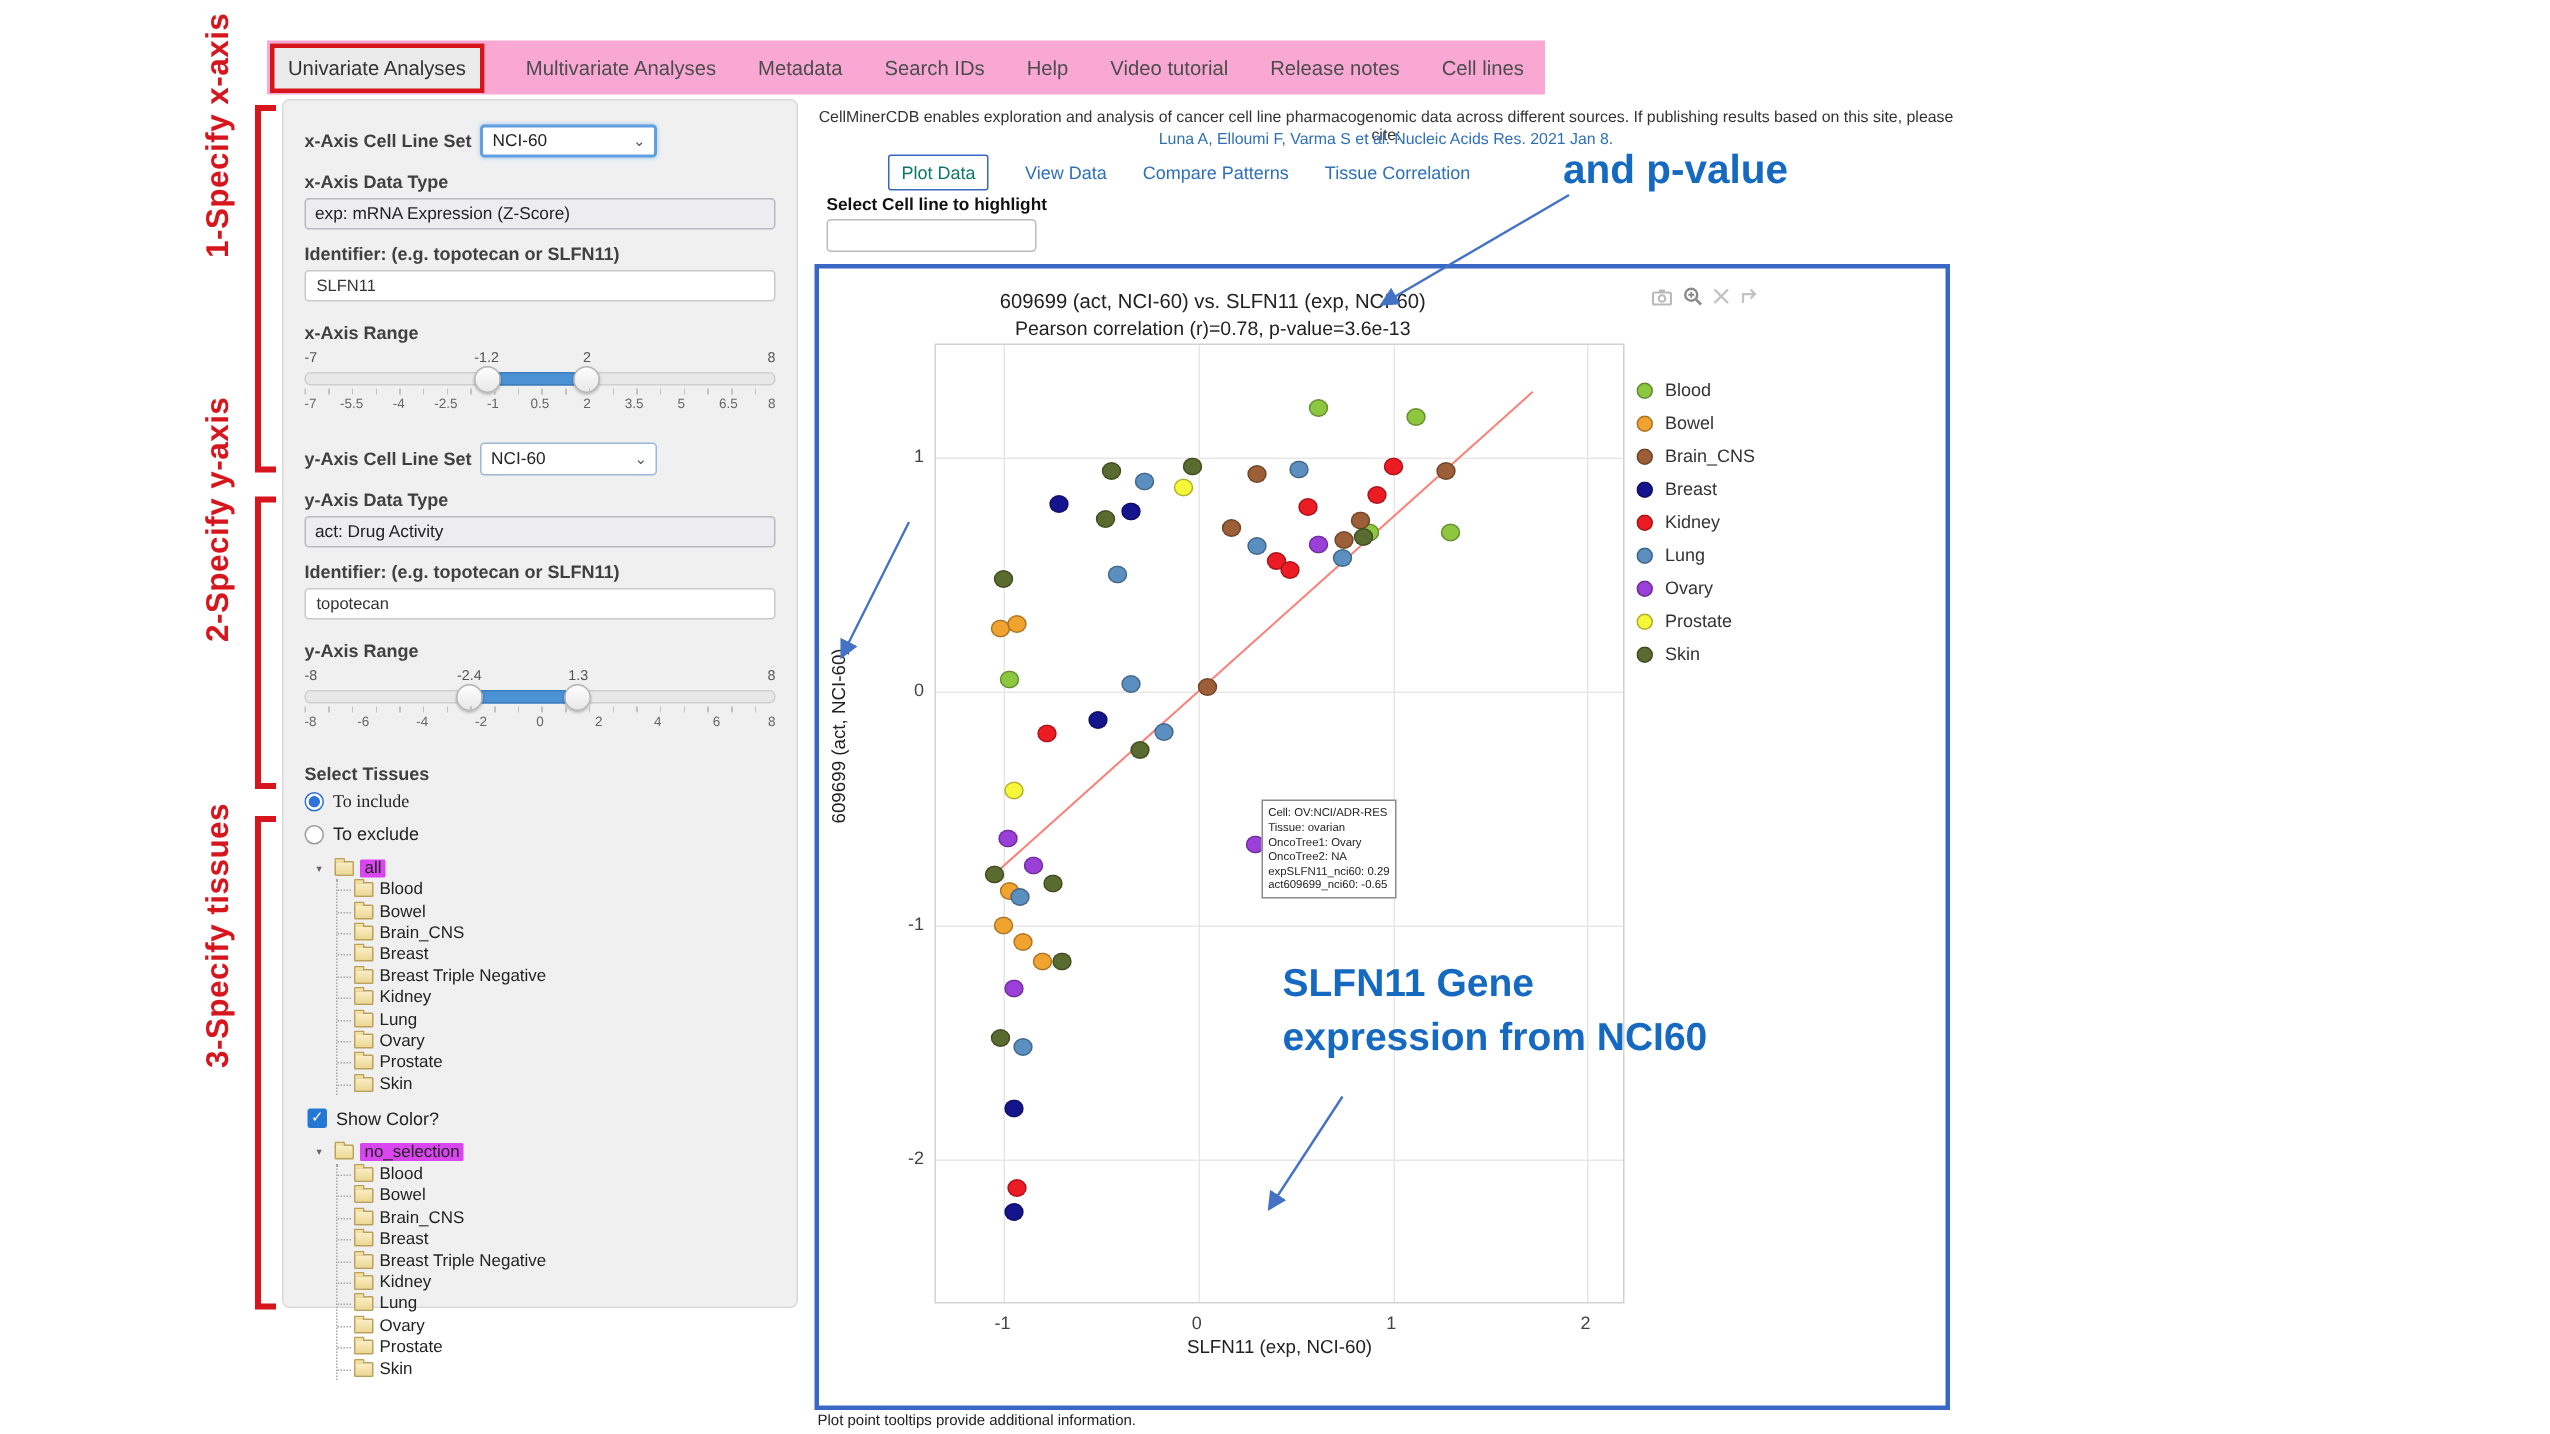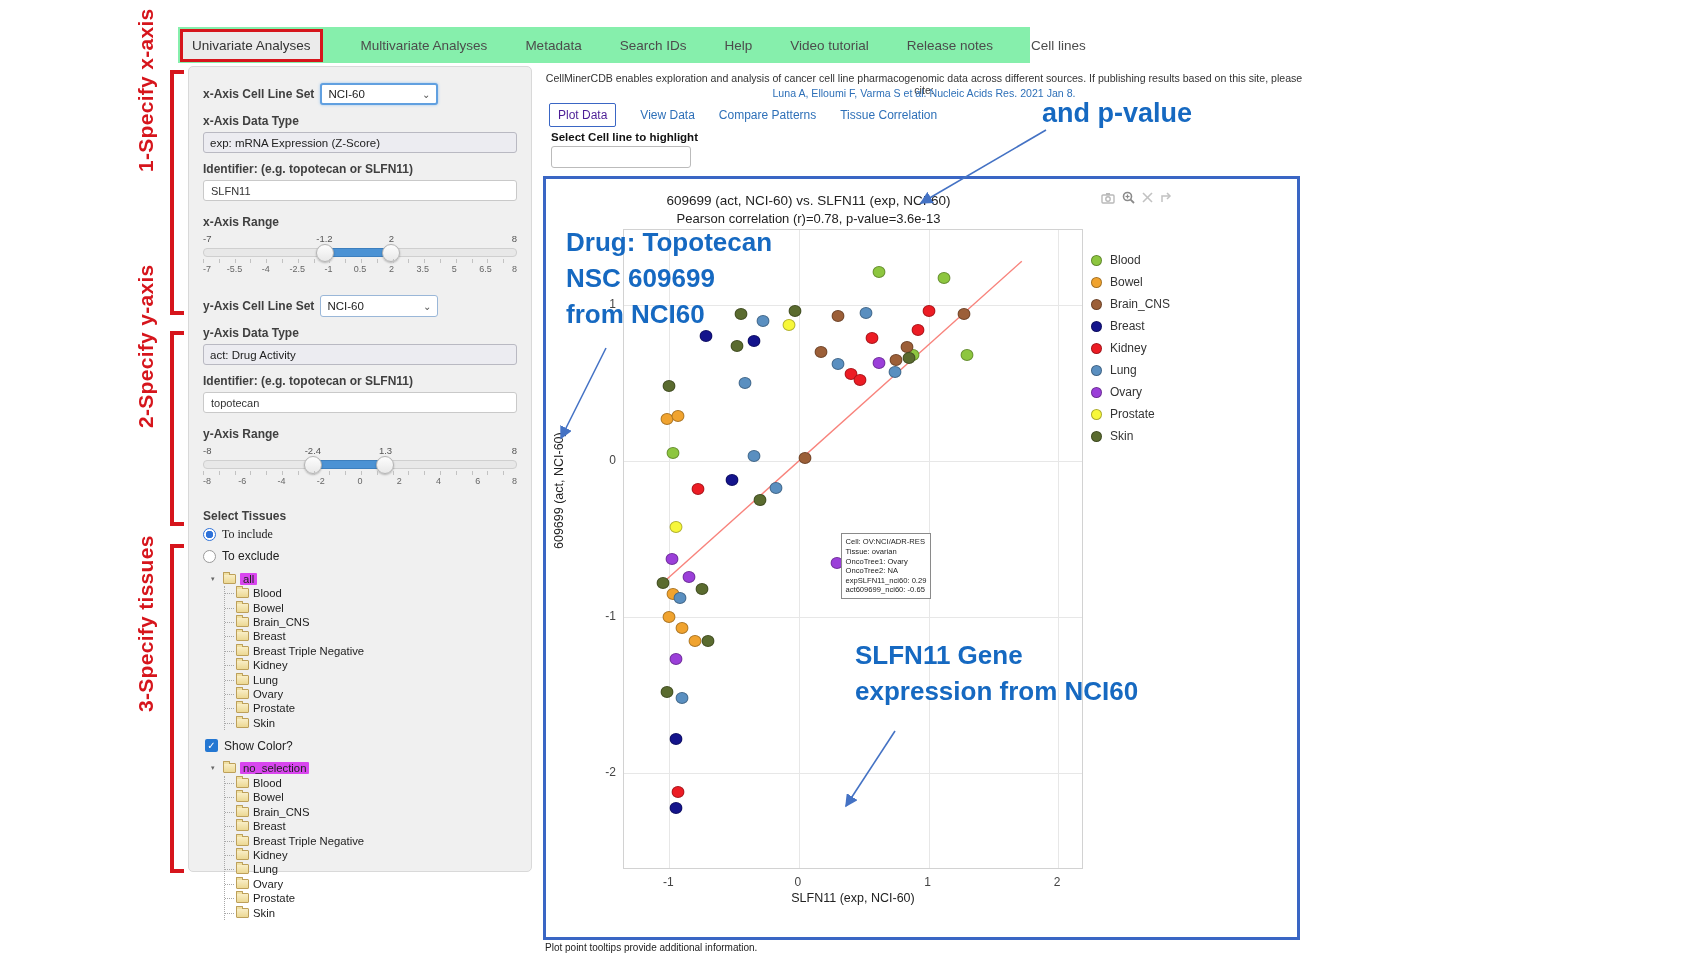--- a/index.html
+++ b/index.html
@@ -7,22 +7,22 @@
 
   
   #overlay{position:absolute;left:0;top:0;width:1700px;height:956px;pointer-events:none;z-index:50;}
 
   
   .redlabel{position:absolute;width:0;height:0;z-index:51;}
   .redlabel>div{transform:translate(-50%,-50%) rotate(-90deg);white-space:nowrap;
     color:#d6151c;font-weight:bold;font-size:21px;letter-spacing:.3px;}
 
   
-  .navbar{position:absolute;left:178px;top:27px;width:852px;height:36px;background:#86efac;
-    display:flex;align-items:center;gap:38px;padding-left:2px;box-sizing:border-box;}
+  .navbar{position:absolute;left:178px;top:27px;width:852px;height:36px;background:#f9a8d4;
+    display:flex;align-items:center;gap:28px;padding-left:2px;box-sizing:border-box;}
   .nav-item{font-size:13.5px;color:#4c4c4c;white-space:nowrap;cursor:pointer;}
   .nav-item.active{background:#ebebeb;border:3px solid #d6151c;padding:6px 9px;color:#333;}
 
   
   .sidebar{position:absolute;left:188px;top:66px;width:344px;height:806px;background:#f0f0f0;
     border:1px solid #d9d9d9;border-radius:5px;box-sizing:border-box;padding:16px 14px 8px 14px;z-index:2;}
   .lbl{font-size:12px;font-weight:bold;color:#404040;margin:9px 0 4px 0;}
   .row{display:flex;align-items:center;gap:6px;}
   .sel-sm{width:118px;height:22px;background:#fff;border:1px solid #9ab7d8;border-radius:3px;
     font-size:11.5px;color:#222;display:flex;align-items:center;justify-content:space-between;
@@ -68,21 +68,21 @@
   .folder{width:13px;height:10px;background:linear-gradient(#f9eec6,#ecd893);border:1px solid #bda05a;
     border-radius:1px;position:relative;flex:0 0 auto;box-sizing:border-box;}
   .folder::before{content:"";position:absolute;top:-3px;left:-1px;width:5px;height:2px;background:#f0e0a2;
     border:1px solid #bda05a;border-bottom:none;border-radius:1px 1px 0 0;}
 
   
   .cite1{position:absolute;left:545px;top:72px;width:758px;text-align:center;font-size:10.6px;color:#333;}
   .cite2{position:absolute;left:545px;top:87px;width:758px;text-align:center;font-size:10.6px;color:#2e70b8;cursor:pointer;}
   .tabs{position:absolute;left:549px;top:103px;display:flex;align-items:center;gap:24px;}
   .tab{font-size:12px;color:#2e70b8;cursor:pointer;white-space:nowrap;}
-  .tab.active{border:1px solid #3a66c4;border-radius:2px;padding:4px 8px;color:#4c1d95;}
+  .tab.active{border:1px solid #3a66c4;border-radius:2px;padding:4px 8px;color:#0f766e;margin-left:43px;}
   .hl-lbl{position:absolute;left:551px;top:131px;font-size:11.5px;font-weight:bold;color:#111;}
   .hl-inp{position:absolute;left:551px;top:146px;width:138px;height:20px;background:#fff;border:1px solid #bbb;border-radius:3px;}
 
   
   .bluebox{position:absolute;left:543px;top:176px;width:757px;height:764px;border:3px solid #3a66c4;
     box-sizing:border-box;background:#fff;z-index:1;}
   .ptitle{position:absolute;left:0;top:14px;width:525px;text-align:center;font-size:13.5px;color:#222;}
   .psub{position:absolute;left:0;top:32px;width:525px;text-align:center;font-size:13px;color:#222;}
   .ptoolbar{position:absolute;right:125px;top:12px;display:flex;gap:7px;align-items:center;}
   .ptoolbar span{display:inline-flex;cursor:pointer;}
@@ -535,23 +535,18 @@
       <div class="ytick" style="left: 46px; top: 281.024px;">0</div>
       <div class="ytick" style="left: 46px; top: 437.122px;">-1</div>
       <div class="ytick" style="left: 46px; top: 593.22px;">-2</div>
     </div>
 
   <div class="caption">Plot point tooltips provide additional information.</div>
 
   <div class="bluenote note-pearson" id="note-pearson">
       <div>and p-value</div>
     </div>
-  <div class="bluenote note-drug" id="note-drug">
-      <div>Drug: Topotecan</div>
-      <div>NSC 609699</div>
-      <div>from NCI60</div>
-    </div>
   <div class="bluenote note-gene" id="note-gene">
       <div>SLFN11 Gene</div>
       <div>expression from NCI60</div>
     </div>
 
 </div>
 
 </body></html>

